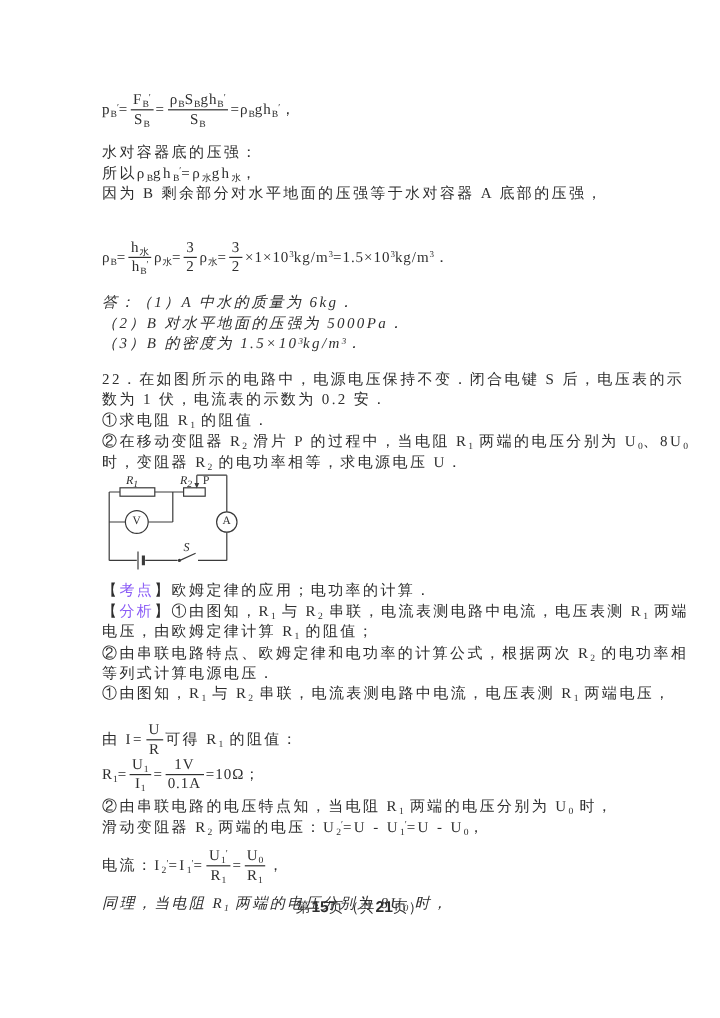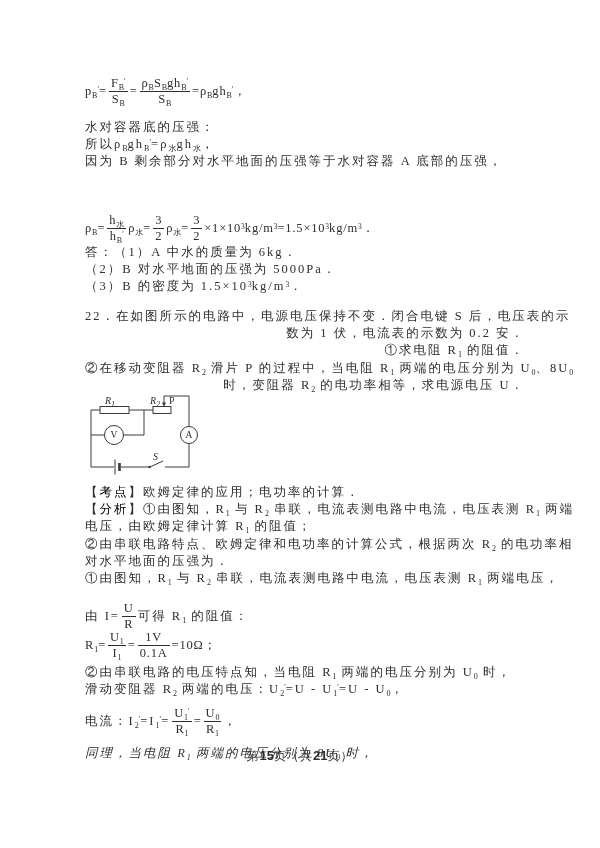--- a/index.html
+++ b/index.html
@@ -26,21 +26,21 @@
     font-size:12.5px; letter-spacing:0.8px;
     white-space:nowrap;
   }
   .frac { display:inline-block; text-align:center; vertical-align:middle; margin:0 2px; }
   .frac .num { display:block; padding:0 2px; line-height:15px; }
   .frac .den { display:block; border-top:1px solid #2e2e2e; padding:0 2px; line-height:15px; }
   sub { font-size:8px; line-height:0; vertical-align:-2.5px; letter-spacing:0; }
   sup { font-size:7.5px; line-height:0; vertical-align:3.5px; letter-spacing:0; }
 
   .tag-open, .tag-close { color:#2e2e2e; }
-  .tag-name { color:#000000; }
+  .tag-name { color:#8b5cf6; }
 
   .circuit { position:absolute; left:82px; top:392px; width:130px; height:95px; }
   .circuit svg { position:absolute; left:0; top:0; }
   .clabel {
     position:absolute; font-size:10px; font-style:italic;
     letter-spacing:0; line-height:10px; color:#2e2e2e;
   }
   .meter-letter { font-style:normal; font-size:9.5px; }
 
   .footer {
@@ -67,46 +67,46 @@
     </span>
     <span>=ρ<sub>B</sub>gh<sub>B</sub><sup>′</sup>，</span>
   </div>
 
   <div class="block" style="top:119px;">
     <div class="line">水对容器底的压强：</div>
     <div class="line">所以ρ<sub>B</sub>gh<sub>B</sub><sup>′</sup>=ρ<sub>水</sub>gh<sub>水</sub>，</div>
     <div class="line">因为 B 剩余部分对水平地面的压强等于水对容器 A 底部的压强，</div>
   </div>
 
-  <div class="formula" style="top:213px;font-family:Liberation Serif, serif;">
+  <div class="formula" style="top:199px;font-family:Liberation Serif, serif;">
     <span>ρ<sub>B</sub>=</span>
     <span class="frac">
       <span class="num">h<sub>水</sub></span>
       <span class="den">h<sub>B</sub><sup>′</sup></span>
     </span>
     <span>ρ<sub>水</sub>=</span>
     <span class="frac">
       <span class="num">3</span>
       <span class="den">2</span>
     </span>
     <span>ρ<sub>水</sub>=</span>
     <span class="frac">
       <span class="num">3</span>
       <span class="den">2</span>
     </span>
     <span>×1×10<sup>3</sup>kg/m<sup>3</sup>=1.5×10<sup>3</sup>kg/m<sup>3</sup>．</span>
   </div>
 
-  <div class="block" style="top:244px;">
+  <div class="block" style="top:244px;font-style:italic;">
     <div class="line">答：（1）A 中水的质量为 6kg．</div>
     <div class="line">（2）B 对水平地面的压强为 5000Pa．</div>
     <div class="line">（3）B 的密度为 1.5×10<sup>3</sup>kg/m<sup>3</sup>．</div>
   </div>
 
-  <div class="block" style="top:308px;text-align:right;">
+  <div class="block" style="top:308px;">
     <div class="line">22．在如图所示的电路中，电源电压保持不变．闭合电键 S 后，电压表的示</div>
     <div class="line">数为 1 伏，电流表的示数为 0.2 安．</div>
     <div class="line">①求电阻 R<sub>1</sub> 的阻值．</div>
     <div class="line">②在移动变阻器 R<sub>2</sub> 滑片 P 的过程中，当电阻 R<sub>1</sub> 两端的电压分别为 U<sub>0</sub>、8U<sub>0</sub></div>
     <div class="line">时，变阻器 R<sub>2</sub> 的电功率相等，求电源电压 U．</div>
   </div>
 
   <div class="circuit">
     <svg width="130" height="95" viewBox="0 0 130 95">
       <g stroke="#3a3a3a" stroke-width="1" fill="none">
@@ -148,21 +148,21 @@
     <span class="clabel meter-letter" style="left:28.5px; top:38px;">V</span>
     <span class="clabel meter-letter" style="left:103.5px; top:38px;">A</span>
     <span class="clabel" style="left:71px; top:60px;">S</span>
   </div>
 
   <div class="block" style="top:484px;">
     <div class="line"><span class="tag-open">【</span><span class="tag-name">考点</span><span class="tag-close">】</span><span>欧姆定律的应用；电功率的计算．</span></div>
     <div class="line"><span class="tag-open">【</span><span class="tag-name">分析</span><span class="tag-close">】</span><span>①由图知，R<sub>1</sub> 与 R<sub>2</sub> 串联，电流表测电路中电流，电压表测 R<sub>1</sub> 两端</span></div>
     <div class="line">电压，由欧姆定律计算 R<sub>1</sub> 的阻值；</div>
     <div class="line">②由串联电路特点、欧姆定律和电功率的计算公式，根据两次 R<sub>2</sub> 的电功率相</div>
-    <div class="line">对水平地面的压强为．</div>
+    <div class="line">等列式计算电源电压．</div>
     <div class="line">①由图知，R<sub>1</sub> 与 R<sub>2</sub> 串联，电流表测电路中电流，电压表测 R<sub>1</sub> 两端电压，</div>
   </div>
 
   <div class="formula" style="top:601px;">
     <span style="letter-spacing:2px;">由 I=</span>
     <span class="frac">
       <span class="num">U</span>
       <span class="den">R</span>
     </span>
     <span style="letter-spacing:2px;">可得 R<sub>1</sub> 的阻值：</span>

